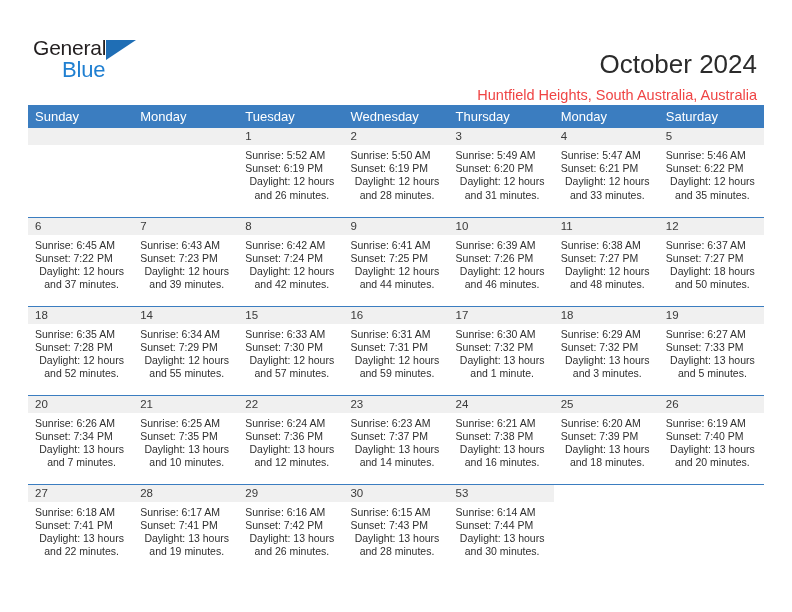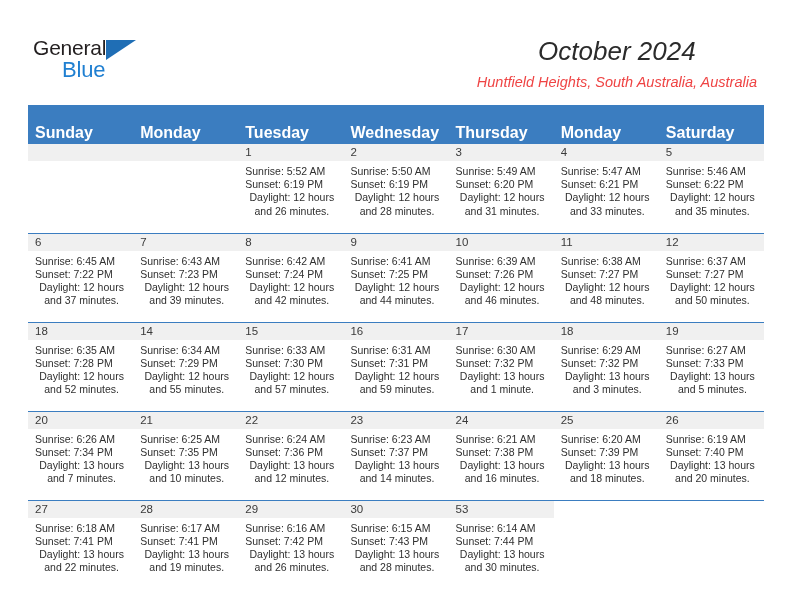--- a/index.html
+++ b/index.html
@@ -61,23 +61,22 @@
     top: 22px;
     font-size: 22px;
     letter-spacing: -0.2px;
     color: #1f7fd1;
     line-height: 24px;
   }
 
   .title-block {
     position: absolute;
     right: 35px;
-    top: 36px;
-    text-align: center;
-    font-style: italic;
+    top: 49px;
+    text-align: right;
   }
   .cal-title {
     font-size: 26px;
     color: #2b2b2b;
     line-height: 30px;
     white-space: nowrap;
   }
   .cal-subtitle {
     margin-top: 8px;
     font-size: 14.5px;
@@ -91,24 +90,24 @@
     position: absolute;
     left: 28px;
     top: 105px;
     width: 736px;
     border-collapse: collapse;
     table-layout: fixed;
   }
   .calendar th {
     background: #3b7dc0;
     color: #ffffff;
-    font-weight: bold;
-    font-size: 16px;
+    font-weight: normal;
+    font-size: 13px;
     text-align: left;
-    padding: 21px 0 5px 7px;
+    padding: 5px 0 5px 7px;
     height: 11px;
     line-height: 13px;
   }
   .calendar td {
     vertical-align: top;
     padding: 0;
     border-top: 1px solid #3b7dc0;
     height: 89px;
     box-sizing: border-box;
   }
@@ -302,21 +301,21 @@
                 <div class="daylight-line">Daylight: 12 hours and 48 minutes.</div>
               </div>
             </div>
           </td>
           <td>
             <div class="cell-inner ">
               <div class="daynum-band">12</div>
               <div class="cell-body">
                 <div>Sunrise: 6:37 AM</div>
                 <div>Sunset: 7:27 PM</div>
-                <div class="daylight-line">Daylight: 12 hours and 50 minutes.</div>
+                <div class="daylight-line">Daylight: 18 hours and 50 minutes.</div>
               </div>
             </div>
           </td>
         </tr>
         <tr class="week-row">
           <td>
             <div class="cell-inner ">
               <div class="daynum-band">18</div>
               <div class="cell-body">
                 <div>Sunrise: 6:35 AM</div>

